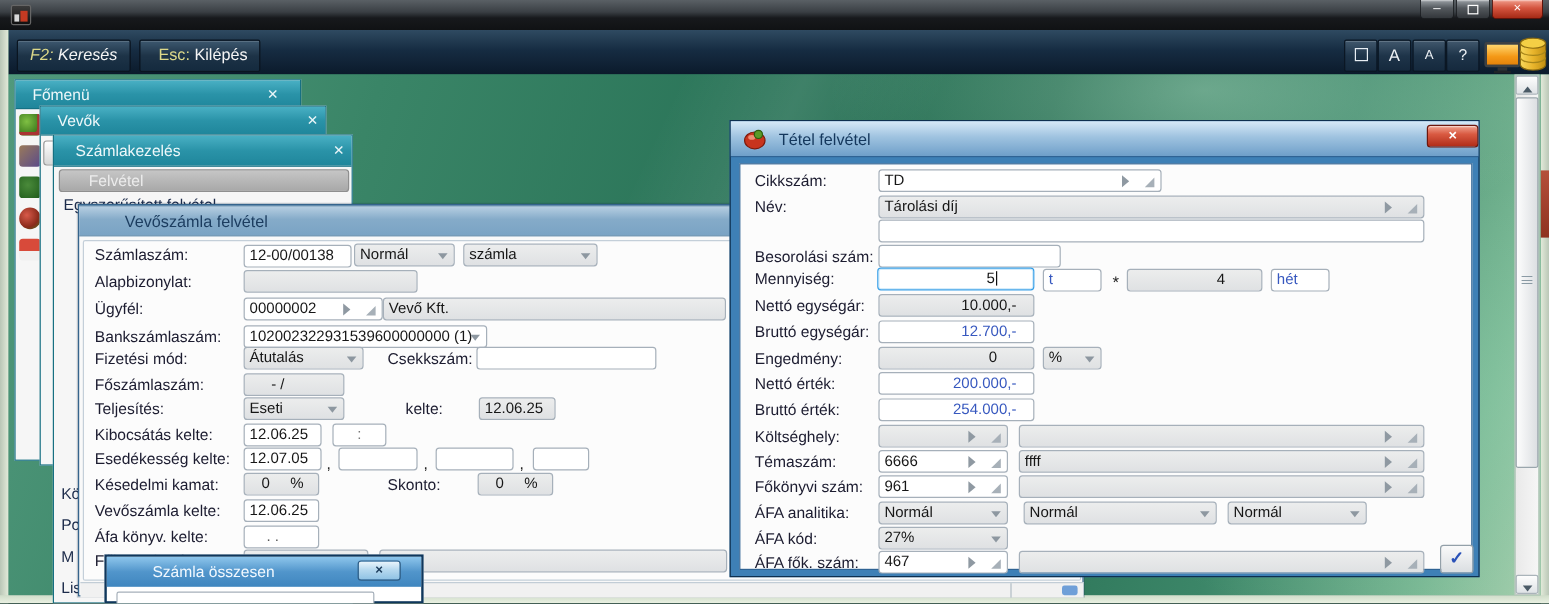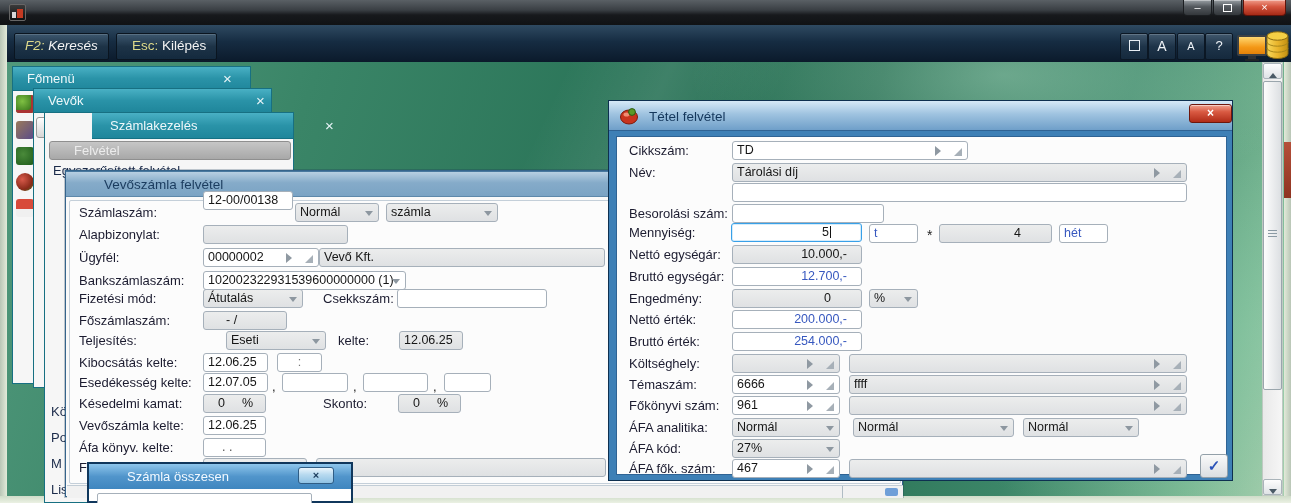--- a/index.html
+++ b/index.html
@@ -81,21 +81,21 @@
     border-bottom:5px solid transparent;border-left:6px solid #8f99a2;}
   .cnr{position:absolute;right:5px;top:6px;width:0;height:0;border-left:8px solid transparent;
     border-bottom:8px solid #a7b0b8;}
   .focus{border:1px solid #38a0e8;box-shadow:inset 0 0 0 1px #d5ecfa;}
   .caret{display:inline-block;width:0;height:12px;border-right:1.5px solid #111;vertical-align:-2px;margin-left:1px;}
   .comma{position:absolute;font-size:13px;color:#222;}
   
   .w-fomenu{left:12px;top:66px;width:239px;height:318px;border:1px solid #177082;background:#f6f6f6;}
   .w-vevok{left:33px;top:88px;width:239px;height:300px;border:1px solid #177082;background:#f6f6f6;}
   .w-szk{left:44px;top:112px;width:250px;height:391px;border:1px solid #177082;background:#f6f6f6;}
-  .tbar-szk{height:26px;background:linear-gradient(#49b0c4,#2a93a8 50%,#1f869b);border-bottom:1px solid #157184;margin-left:47px;}
+  .tbar-szk{height:26px;background:linear-gradient(#49b0c4,#2a93a8 50%,#1f869b);border-bottom:1px solid #157184;}
   .felvetel-btn{position:absolute;left:4px;top:28px;width:242px;height:19px;border:1px solid #8f8f8f;border-radius:3px;
     background:linear-gradient(#c6c6c6,#a8a8a8);color:#ececec;font-size:13px;line-height:18px;
     padding-left:24px;box-sizing:border-box;}
   .menu-item{position:absolute;font-size:13px;color:#1c2b4a;white-space:nowrap;}
   .ficon{position:absolute;left:3px;width:18px;height:18px;border-radius:3px;}
   .minibtn{position:absolute;left:2px;top:28px;width:16px;height:19px;border:1px solid #9a9a9a;border-radius:3px;
     background:linear-gradient(#fefefe,#d6d6d6);}
   
   .w-inv{left:65px;top:170px;width:838px;height:327px;border:1px solid #35648c;background:#f9f9f9;
     box-shadow:0 0 0 1px rgba(20,50,80,.25);}
@@ -222,21 +222,21 @@
     <div class="menu-item" style="left:6px;top:343px;">M</div>
     <div class="menu-item" style="left:6px;top:369px;">Lis</div>
   </div>
 
   <div class="abs win w-inv">
     <div class="tbar tbar-inv"></div>
     <span class="inv-title">Vevőszámla felvétel</span>
     <div class="inv-body"></div>
 
     <span class="lbl" style="left:13px;top:34px;">Számlaszám:</span>
-    <div class="fld" style="left:137px;top:20px;width:90px;">12-00/00138</div>
+    <div class="fld" style="left:137px;top:33px;width:90px;">12-00/00138</div>
     <div class="fld gray cmb" style="left:229px;top:32px;width:84px;">
       <span>Normál</span>
       <span class="dn"></span>
     </div>
     <div class="fld gray cmb" style="left:320px;top:32px;width:112px;">
       <span>számla</span>
       <span class="dn"></span>
     </div>
 
     <span class="lbl" style="left:13px;top:56px;">Alapbizonylat:</span>
@@ -261,21 +261,21 @@
       <span>Átutalás</span>
       <span class="dn"></span>
     </div>
     <span class="lbl" style="left:257px;top:120px;">Csekkszám:</span>
     <div class="fld" style="left:331px;top:118px;width:150px;"></div>
 
     <span class="lbl" style="left:13px;top:142px;">Főszámlaszám:</span>
     <div class="fld gray" style="left:137px;top:140px;width:84px;padding-left:22px;">- /</div>
 
     <span class="lbl" style="left:13px;top:162px;">Teljesítés:</span>
-    <div class="fld gray cmb" style="left:137px;top:160px;width:100px;margin-left:23px;">
+    <div class="fld gray cmb" style="left:137px;top:160px;width:84px;">
       <span>Eseti</span>
       <span class="dn"></span>
     </div>
     <span class="lbl" style="left:272px;top:162px;">kelte:</span>
     <div class="fld gray" style="left:333px;top:160px;width:64px;">12.06.25</div>
 
     <span class="lbl" style="left:13px;top:184px;">Kibocsátás kelte:</span>
     <div class="fld" style="left:137px;top:182px;width:65px;">12.06.25</div>
     <div class="fld" style="left:211px;top:182px;width:45px;text-align:center;color:#777;">:</div>
 

